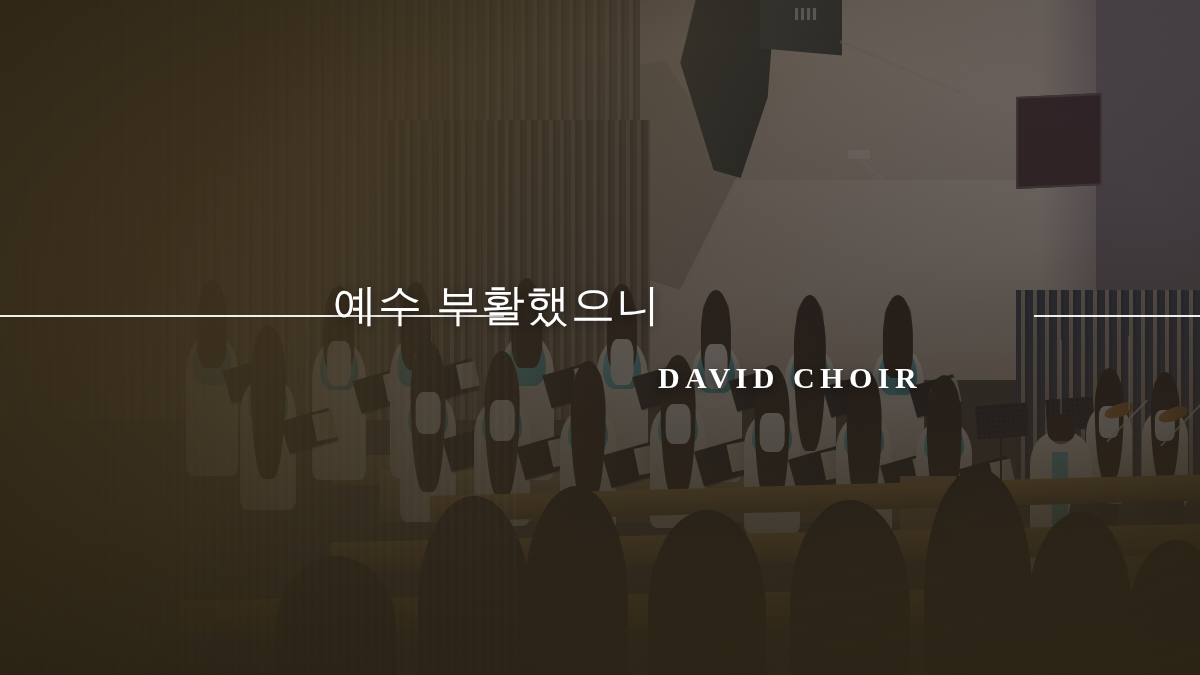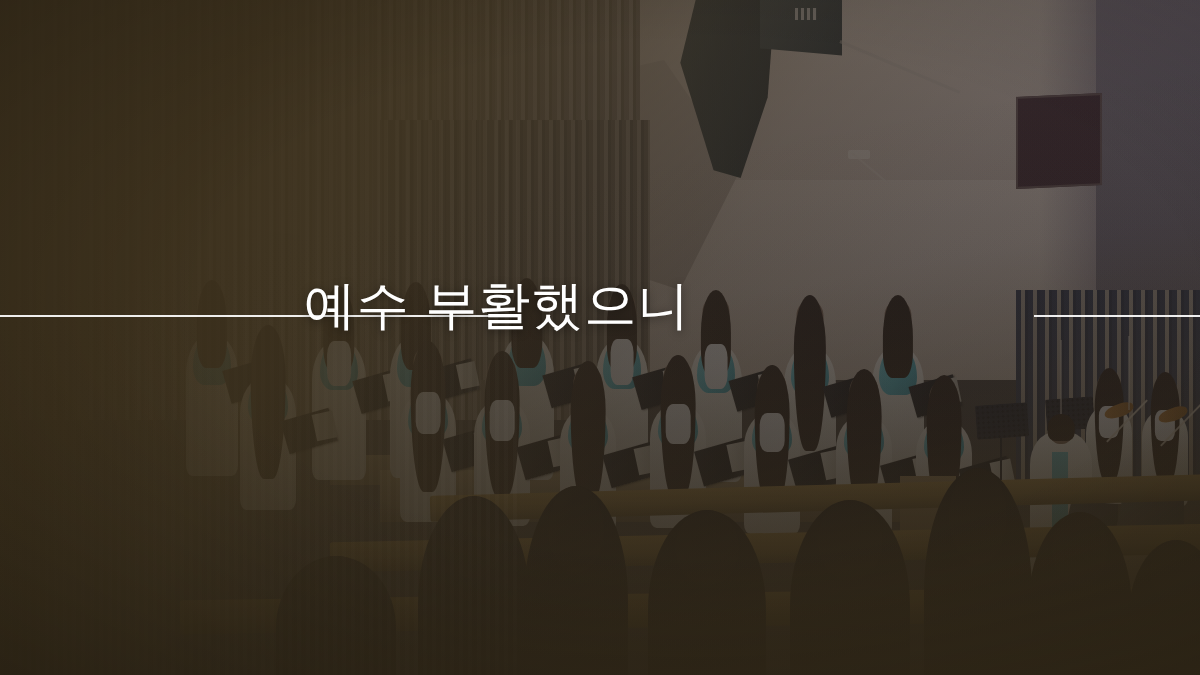--- a/index.html
+++ b/index.html
@@ -282,21 +282,21 @@
   .rule { position:absolute; height:2px; background:rgba(255,255,255,.92); }
   .rule-left  { left:0px;    top:315px; width:504px; }
   .rule-right { left:1034px; top:315px; width:166px; }
 
   .main-title {
     position:absolute; left:0; top:270px; width:1200px;
     text-align:center;
     padding-right:206px;
     font-family:"Liberation Sans", sans-serif;
     font-weight:400;
-    font-size:52px;
+    font-size:44px;
     line-height:70px;
     letter-spacing:1px;
     color:#ffffff;
     text-shadow:0 2px 10px rgba(0,0,0,.45);
     white-space:nowrap;
   }
   .sub-title {
     position:absolute; left:0; top:362px; width:1200px;
     text-align:center;
     padding-left:380px;
@@ -568,15 +568,16 @@
     <div class="tint-warm-bottom"></div>
     <div class="vignette"></div>
   </div>
 
   <div class="title-block">
     <div class="rule rule-left"></div>
     <div class="rule rule-right"></div>
 
     <div class="main-title">예수 부활했으니</div>
 
+    <div class="sub-title">DAVID CHOIR</div>
   </div>
 
 </div>
 
 </body></html>

